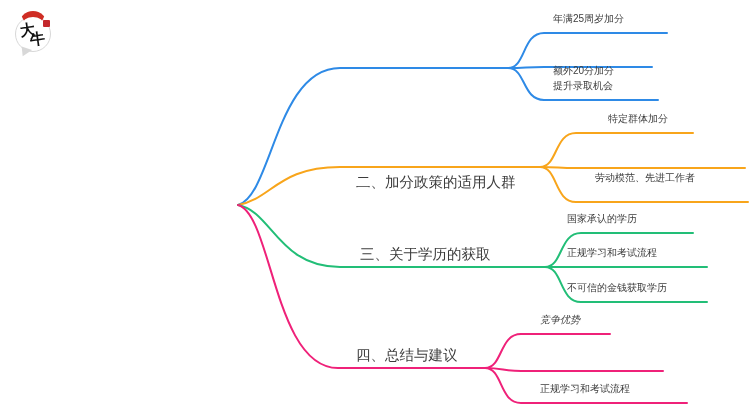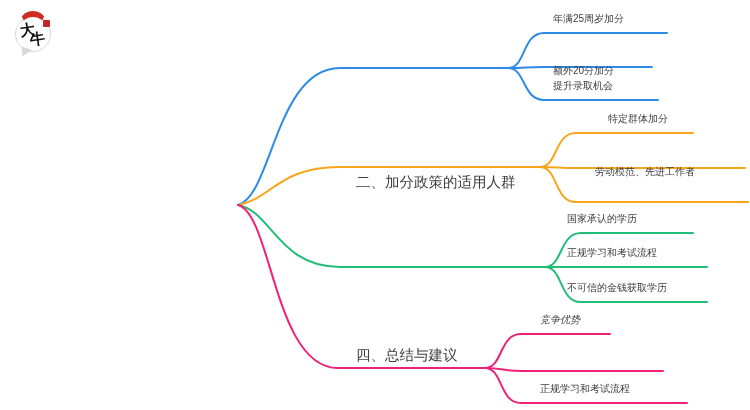--- a/index.html
+++ b/index.html
@@ -75,22 +75,23 @@
     <path d="M485 368 C503 368 499 403 521 403 L687 403" stroke="#ef2179"></path>
   </svg>
 
 
   <div class="node" style="left:553px;top:13px;">年满25周岁加分</div>
   <div class="node" style="left:553px;top:47px;margin-top:18px;">额外20分加分</div>
   <div class="node" style="left:553px;top:80px;">提升录取机会</div>
 
   <div class="node b-label" style="left:356px;top:140px;margin-top:34px;">二、加分政策的适用人群</div>
   <div class="node" style="left:608px;top:113px;">特定群体加分</div>
-  <div class="node" style="left:595px;top:166px;">劳动模范、先进工作者</div>
+  <div class="node" style="left:595px;top:172px;">劳动模范、先进工作者</div>
 
+  <div class="node b-label" style="left:360px;top:246px;">三、关于学历的获取</div>
   <div class="node" style="left:567px;top:247px;">正规学习和考试流程</div>
   <div class="node" style="left:567px;top:213px;">国家承认的学历</div>
   <div class="node" style="left:567px;top:282px;text-align:center;">不可信的金钱获取学历</div>
 
   <div class="node b-label" style="left:356px;top:347px;">四、总结与建议</div>
   <div class="node" style="left:540px;top:314px;font-style:italic;">竞争优势</div>
   <div class="node" style="left:540px;top:383px;">正规学习和考试流程</div>
 
 </div>
 

